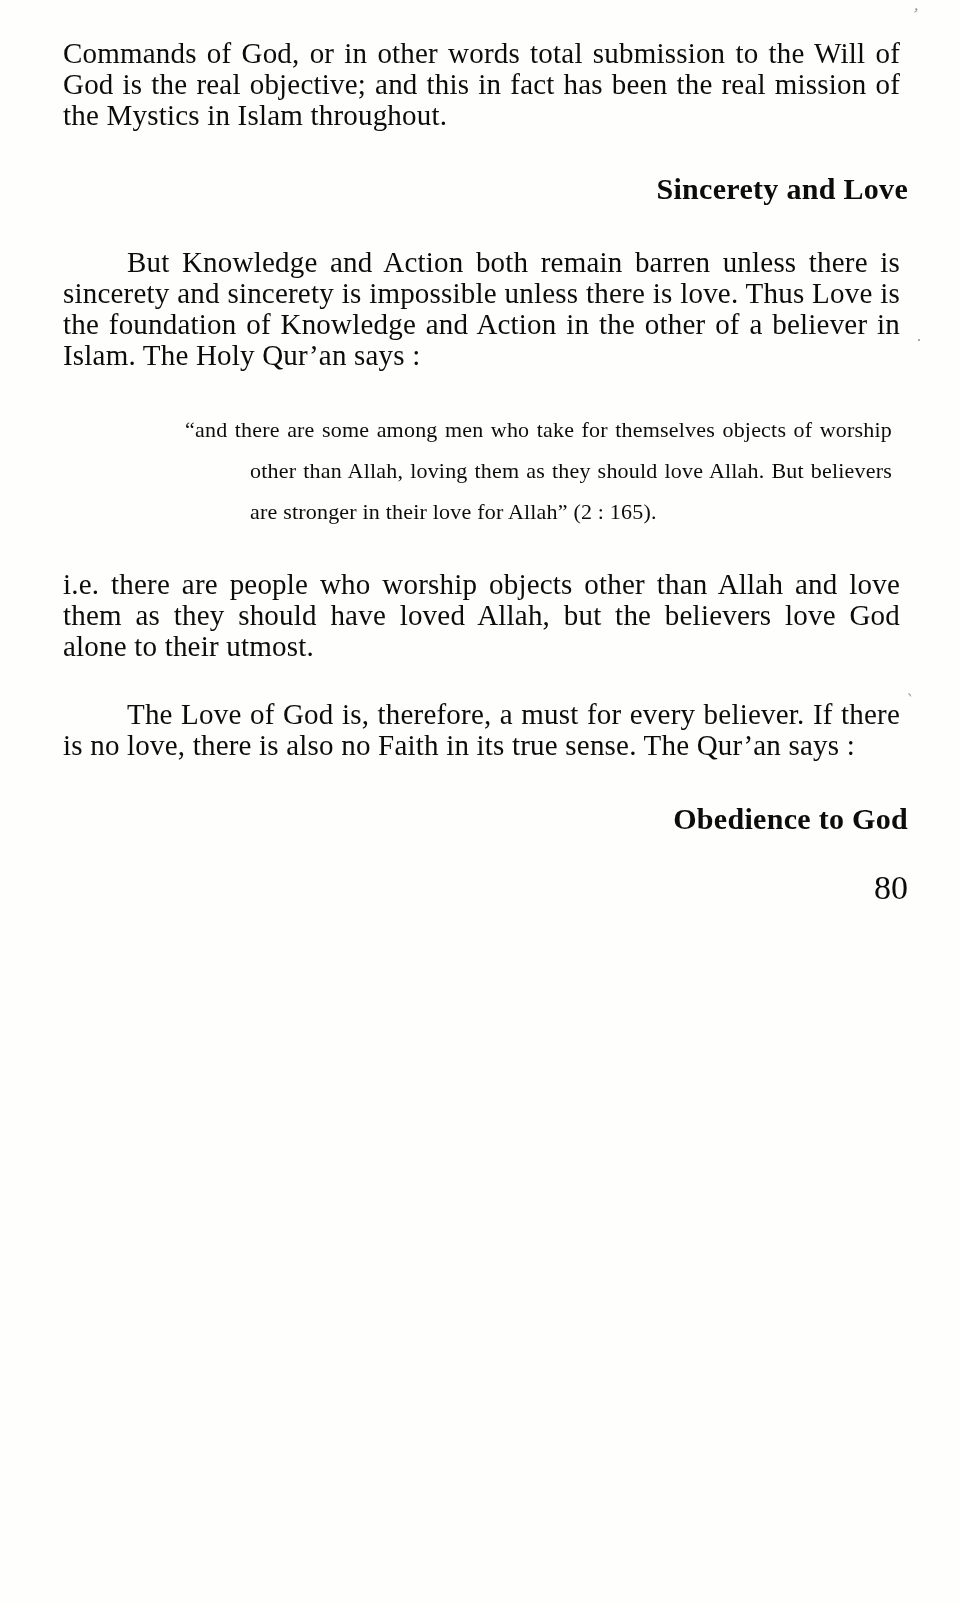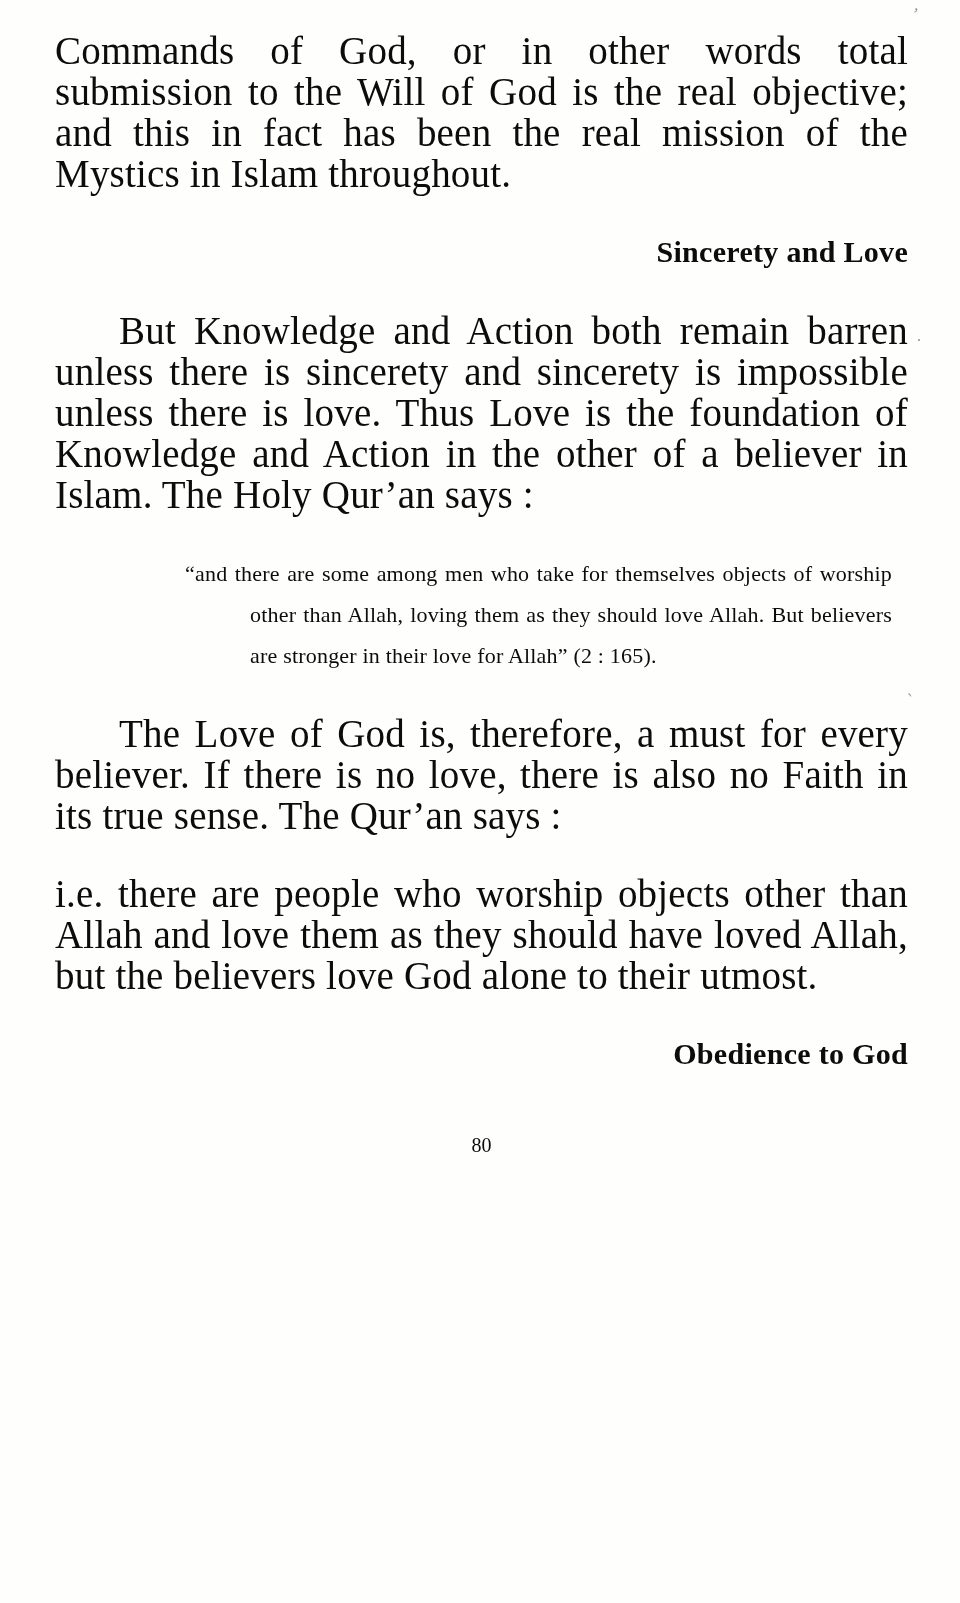--- a/index.html
+++ b/index.html
@@ -15,23 +15,23 @@
     color: #0c0c0c;
   }
   .page {
     box-sizing: border-box;
     width: 960px;
     min-height: 1603px;
     padding: 30px 52px 40px 55px;
     background: #fefefdff;
   }
   .para {
-    margin: 0;
-    font-size: 39px;
-    line-height: 41px;
+    margin: 8px;
+    font-size: 29px;
+    line-height: 31px;
     text-align: justify;
     letter-spacing: 0.2px;
   }
   .gap {
     margin-top: 37px;
   }
   .indent {
     text-indent: 64px;
   }
   .heading {
@@ -45,24 +45,24 @@
   .quote {
     margin: 38px 16px 0 130px;
     padding-left: 65px;
     text-indent: -65px;
     font-size: 22px;
     line-height: 41px;
     text-align: justify;
     letter-spacing: 0.2px;
   }
   .page-number {
-    margin: 50px 0 0 0;
-    font-size: 20px;
+    margin: 28px 0 0 0;
+    font-size: 34px;
     line-height: 40px;
-    text-align: center;
+    text-align: right;
   }
   
   .artifact {
     position: absolute;
     color: #9a9a9a;
     font-size: 18px;
     user-select: none;
   }
   .a1 { top: 4px;   right: 42px; transform: rotate(12deg); }
   .a2 { top: 330px; right: 38px; transform: rotate(8deg); }
@@ -78,23 +78,23 @@
   <span class="artifact a3">`</span>
 
   <p class="para">Commands of God, or in other words total submission to the Will of God is the real objective; and this in fact has been the real mission of the Mystics in Islam throughout.</p>
 
   <h2 class="heading">Sincerety and Love</h2>
 
   <p class="para gap indent">But Knowledge and Action both remain barren unless there is sincerety and sincerety is impossible unless there is love. Thus Love is the foundation of Knowledge and Action in the other of a believer in Islam. The Holy Qur’an says :</p>
 
   <p class="quote">“and there are some among men who take for themselves objects of worship other than Allah, loving them as they should love Allah. But believers are stronger in their love for Allah” (2 : 165).</p>
 
+  <p class="para gap">i.e. there are people who worship objects other than Allah and love them as they should have loved Allah, but the believers love God alone to their utmost.</p>
+
   <p class="para gap indent">The Love of God is, therefore, a must for every believer. If there is no love, there is also no Faith in its true sense. The Qur’an says :</p>
-
-  <p class="para gap">i.e. there are people who worship objects other than Allah and love them as they should have loved Allah, but the believers love God alone to their utmost.</p>
 
 
   <h2 class="heading">Obedience to God</h2>
 
 
   <p class="page-number">80</p>
 
 </div>
 
 </body></html>

